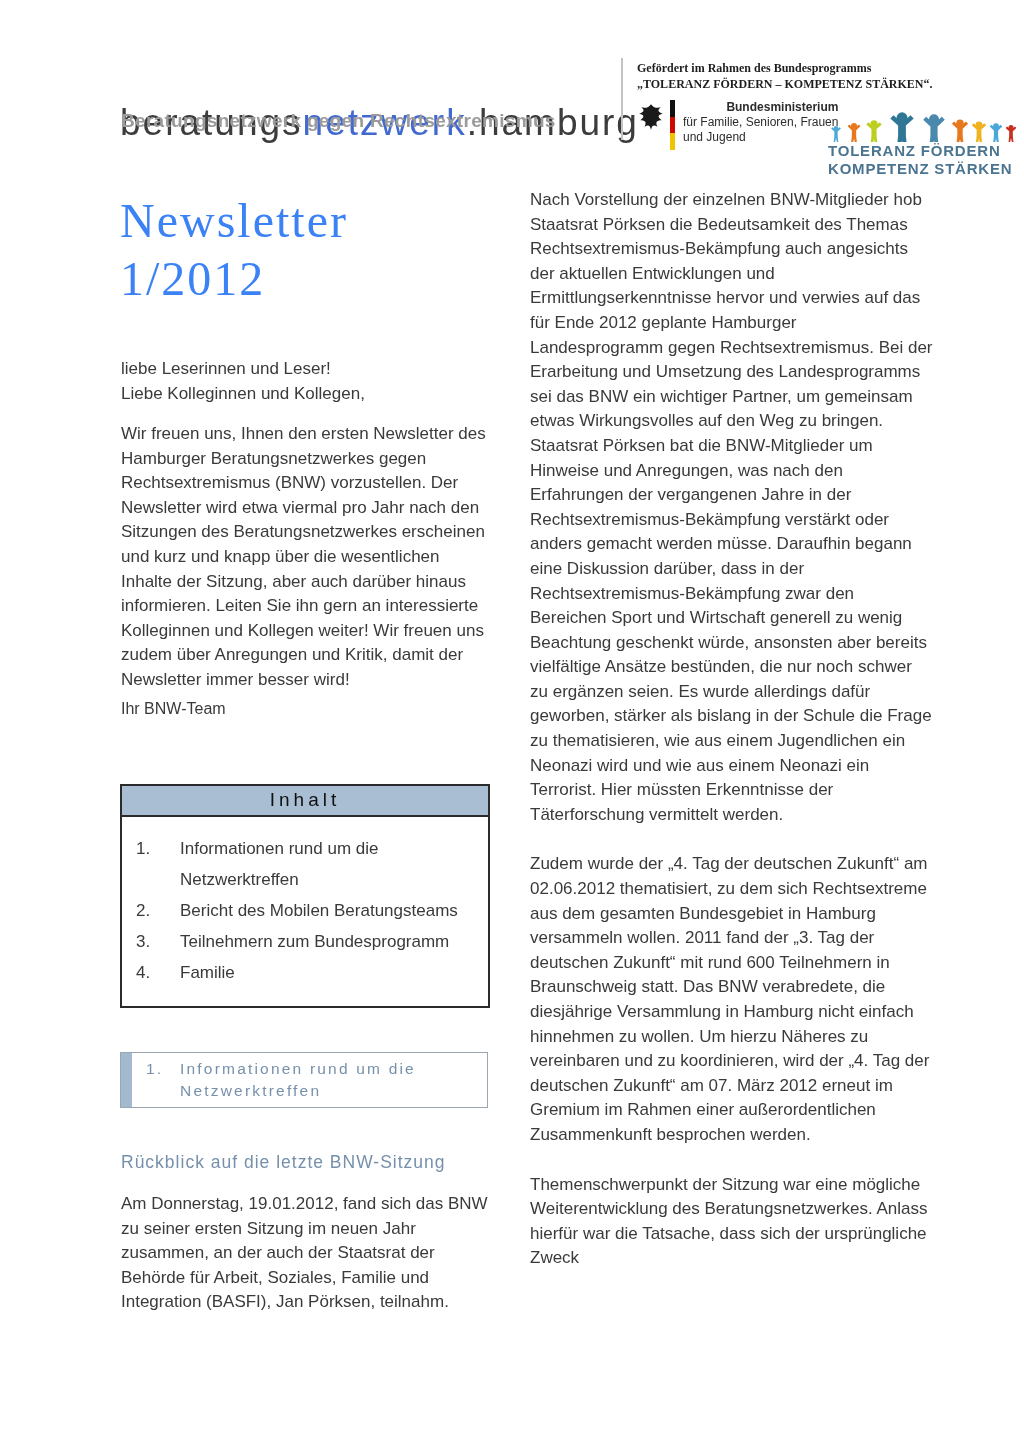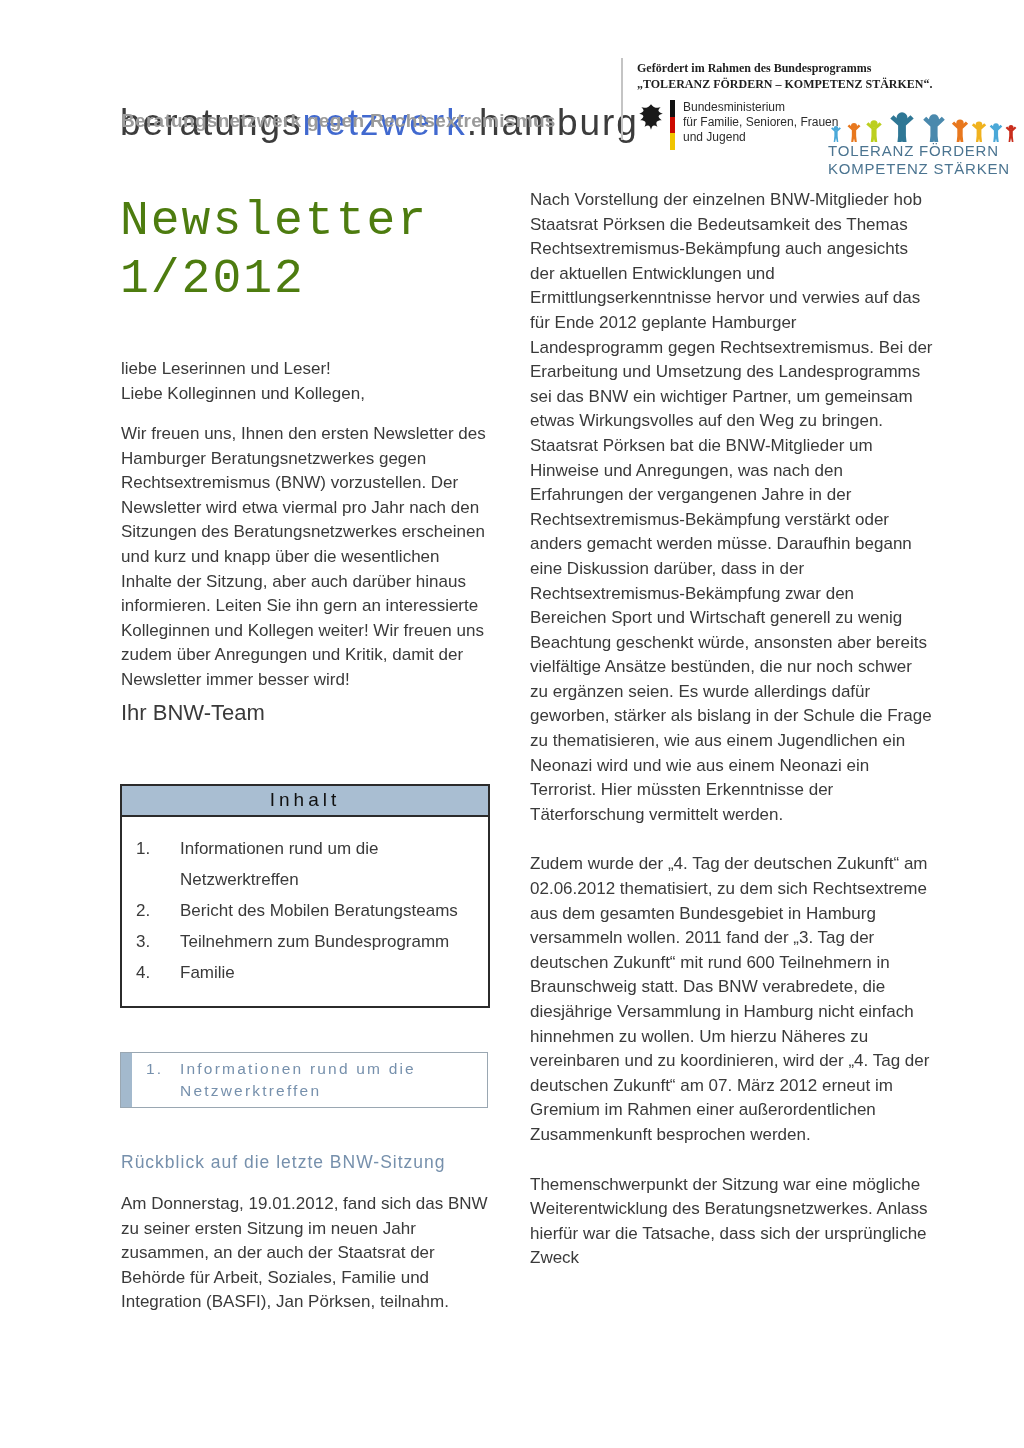--- a/index.html
+++ b/index.html
@@ -10,29 +10,29 @@
   
   .brand{position:absolute;left:120px;top:62px;font-size:37px;letter-spacing:2px;color:#3c3c3c;white-space:nowrap;margin-top:40px;}
   .brand .blue{color:#4169cf;}
   .brand-subtitle{position:absolute;left:121px;top:110px;font-size:19px;font-weight:bold;color:#9b9b9b;letter-spacing:0.3px;white-space:nowrap;}
   .header-divider{position:absolute;left:621px;top:58px;width:2px;height:82px;background:#c4c4c4;}
   .funding-note{position:absolute;left:637px;top:60px;font-family:"Liberation Serif",serif;font-weight:bold;font-size:12px;line-height:16px;color:#1e1e1e;}
   .ministry{position:absolute;left:636px;top:100px;display:flex;align-items:flex-start;}
   .eagle{width:30px;height:30px;margin-top:2px;}
   .flag-stripe{width:5px;height:50px;margin:0 8px 0 4px;background:linear-gradient(to bottom,#111 0%,#111 33%,#cc0a00 33%,#cc0a00 66%,#f0c400 66%,#f0c400 100%);}
   .ministry-text{font-size:12px;line-height:15px;color:#2c2c2c;}
-  .ministry-text .b{font-weight:normal;}
+  .ministry-text .b{font-weight:bold;text-align:right;}
   .program-logo{position:absolute;left:828px;top:100px;width:190px;}
   .program-logo svg{display:block;}
-  .program-logo-text{font-size:15px;font-weight:normal;letter-spacing:0.8px;line-height:18px;color:#4b7490;white-space:nowrap;}
+  .program-logo-text{font-size:15px;font-weight:bold;letter-spacing:0.8px;line-height:18px;color:#4b7490;white-space:nowrap;}
   
-  .newsletter-title{position:absolute;left:120px;top:192px;font-family:Liberation Mono, monospace;font-size:48px;line-height:58px;letter-spacing:2px;color:#4d7c0f;}
+  .newsletter-title{position:absolute;left:120px;top:192px;font-family:Liberation Serif, serif;font-size:48px;line-height:58px;letter-spacing:2px;color:#3b82f6;}
   .greeting{position:absolute;left:121px;top:356px;width:372px;font-size:17px;line-height:25px;}
   .intro{position:absolute;left:121px;top:422px;width:372px;font-size:17px;line-height:24.6px;}
-  .signature{position:absolute;left:121px;top:700px;font-size:22px;text-align:right;}
+  .signature{position:absolute;left:121px;top:700px;font-size:16px;text-align:right;}
   .toc{position:absolute;left:120px;top:784px;width:366px;border:2px solid #2b2b2b;}
   .toc-header{background:#a9bed2;border-bottom:2px solid #2b2b2b;text-align:center;font-size:19px;letter-spacing:4px;color:#101010;padding:3px 0 4px 0;}
   .toc-body{padding:16px 8px 18px 14px;}
   .toc-item{display:flex;font-size:17px;line-height:31px;}
   .toc-num{width:44px;flex:0 0 44px;}
   .toc-label{width:292px;}
   .section-box{position:absolute;left:120px;top:1052px;width:366px;height:54px;border:1px solid #9aa7b2;display:flex;align-items:center;}
   .section-bar{width:11px;align-self:stretch;background:#a3b9cd;flex:0 0 11px;}
   .section-text{display:flex;font-size:15.5px;letter-spacing:2.2px;line-height:22px;color:#7690ac;padding-left:14px;}
   .section-num{width:34px;flex:0 0 34px;}

